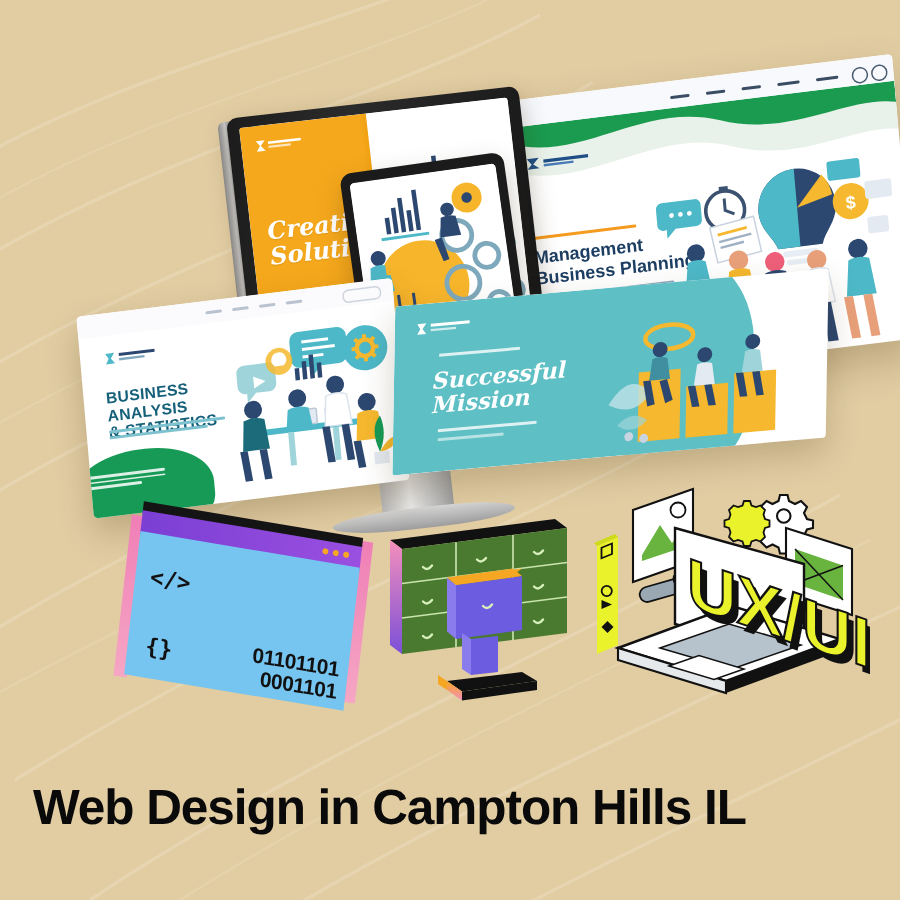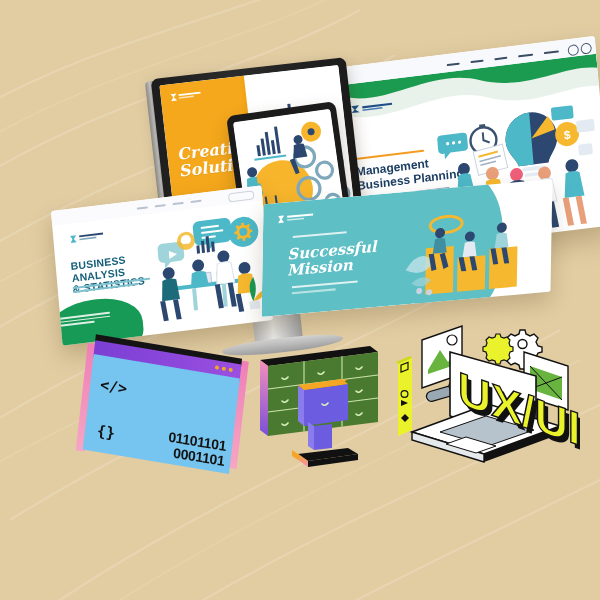--- a/index.html
+++ b/index.html
@@ -712,14 +712,15 @@
         <g fill="#111">
           <text x="78" y="86" font-family="Liberation Sans, sans-serif" font-weight="700" font-size="46" transform="skewY(19) translate(0,-24)">UX/UI</text>
         </g>
         <g fill="#e9f22a" stroke="#111" stroke-width="1.4">
           <text x="74" y="82" font-family="Liberation Sans, sans-serif" font-weight="700" font-size="46" transform="skewY(19) translate(0,-24)">UX/UI</text>
         </g>
       </g>
     </svg>
   </div>
 
+  <div class="title">Web Design in Campton Hills IL</div>
 
 </div>
 
 </body></html>

